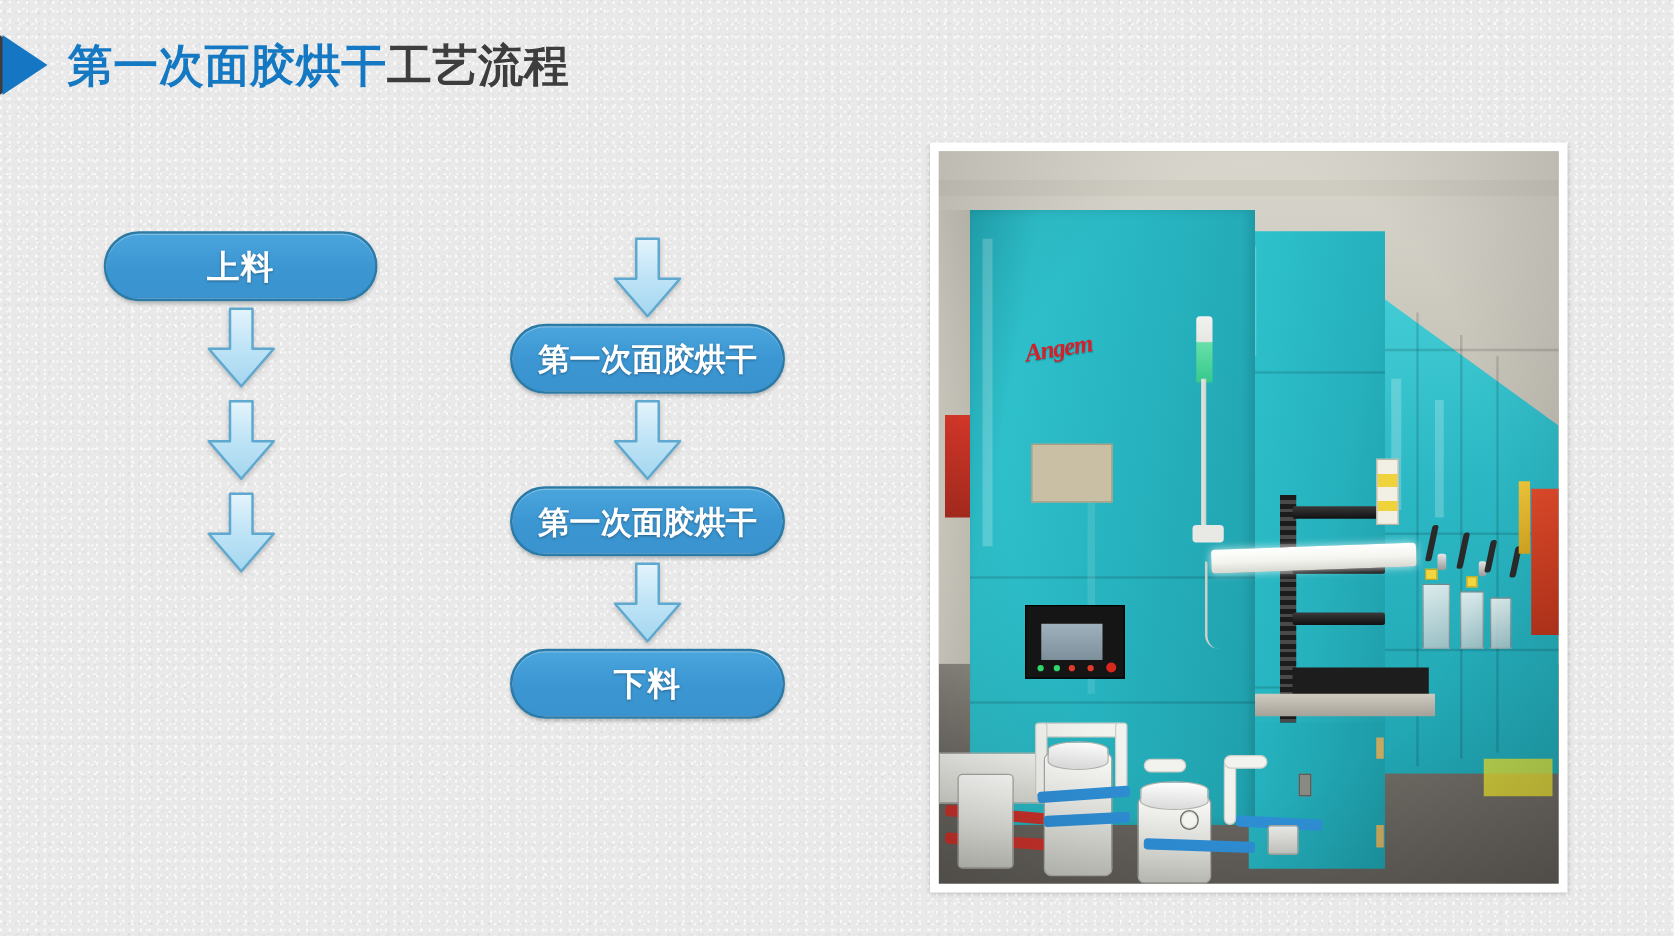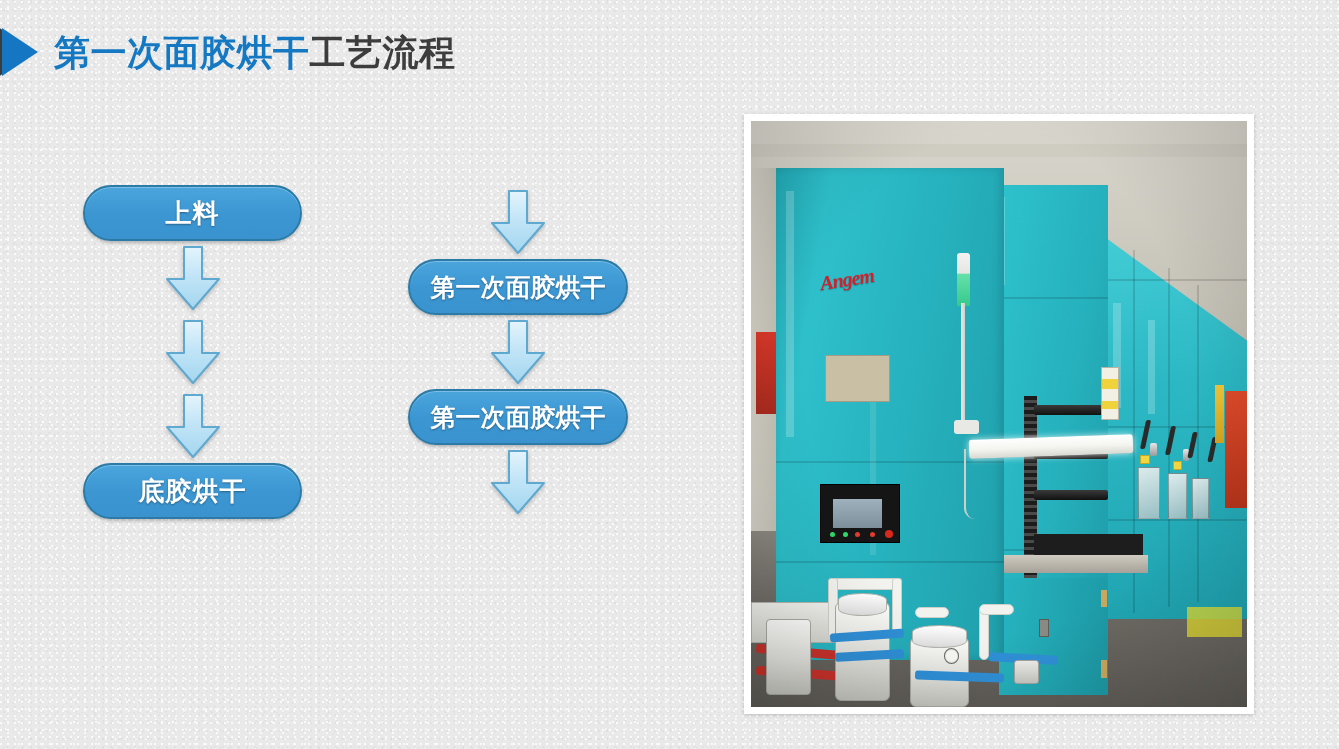--- a/index.html
+++ b/index.html
@@ -276,23 +276,20 @@
       </svg>
     </div>
 
 
     <div class="flow-arrow">
       <svg width="58" height="66" viewBox="0 0 58 66">
         <polygon points="20,2 38,2 38,34 55,34 29,64 3,34 20,34" fill="url(#agrad1)" stroke="#5fa8cf" stroke-width="2" stroke-linejoin="round"></polygon>
       </svg>
     </div>
 
-    <div class="flow-node">
-      <span class="node-label">底胶烘干</span>
-    </div>
   </div>
 
   <div id="flow-col-2" class="flow-col">
 
     <div class="flow-arrow">
       <svg width="58" height="66" viewBox="0 0 58 66">
         <polygon points="20,2 38,2 38,34 55,34 29,64 3,34 20,34" fill="url(#agrad1)" stroke="#5fa8cf" stroke-width="2" stroke-linejoin="round"></polygon>
       </svg>
     </div>
 
@@ -309,20 +306,23 @@
     <div class="flow-node wide">
       <span class="node-label">第一次面胶烘干</span>
     </div>
 
     <div class="flow-arrow">
       <svg width="58" height="66" viewBox="0 0 58 66">
         <polygon points="20,2 38,2 38,34 55,34 29,64 3,34 20,34" fill="url(#agrad1)" stroke="#5fa8cf" stroke-width="2" stroke-linejoin="round"></polygon>
       </svg>
     </div>
 
+    <div class="flow-node">
+      <span class="node-label">下料</span>
+    </div>
   </div>
 
   <div id="photo-frame">
     <div id="photo">
 
       <div class="ph wall-back"></div>
       <div class="ph ceiling-beam" style="left:0;top:4%;width:100%;height:2.2%;"></div>
       <div class="ph ceiling-beam" style="left:0;top:11%;width:52%;height:1.6%;"></div>
       <div class="ph wall-low"></div>
       <div class="ph floor"></div>

